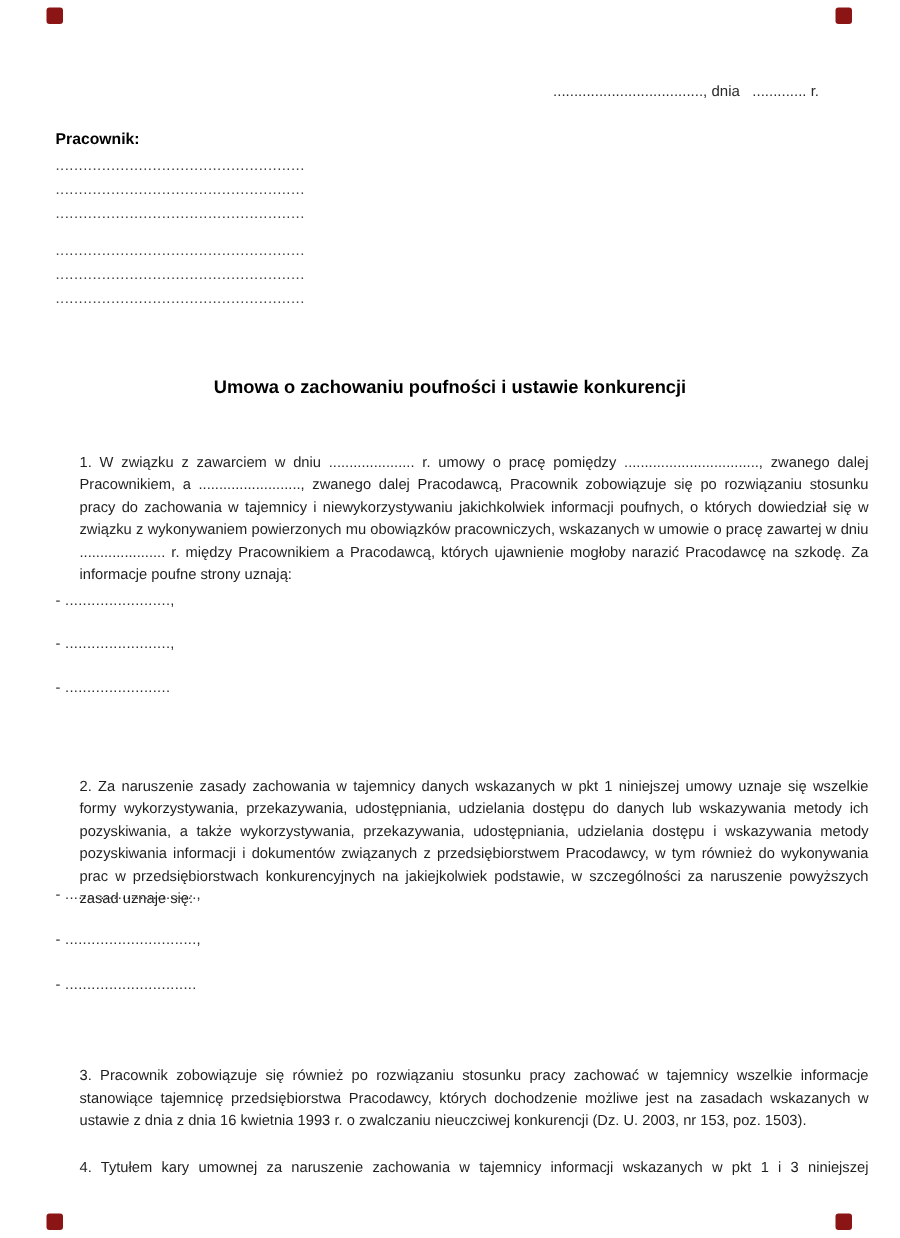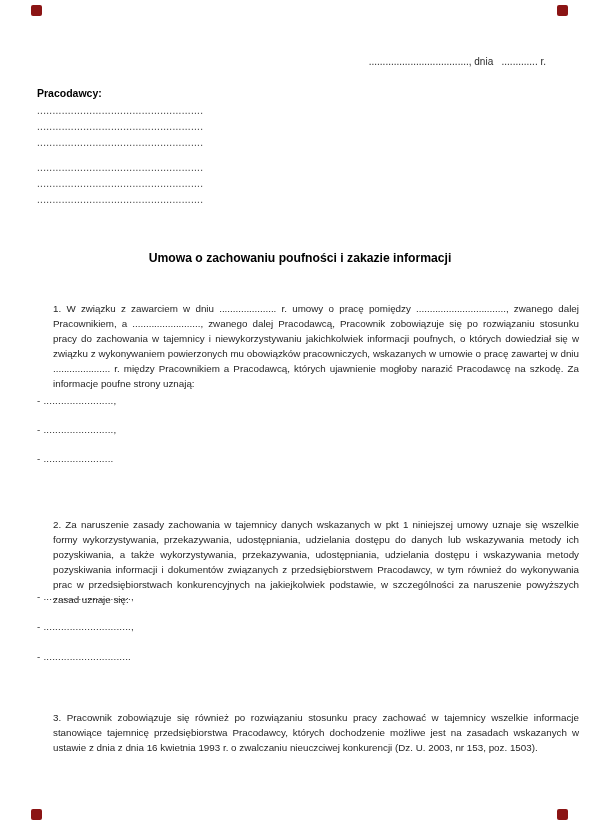--- a/index.html
+++ b/index.html
@@ -97,46 +97,47 @@
 <div class="page">
 
   <div class="corner tl"></div>
   <div class="corner tr"></div>
   <div class="corner bl"></div>
   <div class="corner br"></div>
 
   <div class="date-line">...................................., dnia   ............. r.</div>
 
   <div class="party" id="employer">
-    <div class="plabel">Pracodawcy:</div>
+    <div class="plabel">Pracownik:</div>
     <div class="blank">......................................................</div>
     <div class="blank">......................................................</div>
     <div class="blank">......................................................</div>
   </div>
 
   <div class="party" id="employee">
     <div class="blank">......................................................</div>
     <div class="blank">......................................................</div>
     <div class="blank">......................................................</div>
   </div>
 
-  <div class="doc-title">Umowa o zachowaniu poufności i zakazie informacji</div>
+  <div class="doc-title">Umowa o zachowaniu poufności i ustawie konkurencji</div>
 
   <p class="clause" id="clause1">1. W związku z zawarciem w dniu ..................... r. umowy o pracę pomiędzy ................................., zwanego dalej Pracownikiem, a ........................., zwanego dalej Pracodawcą, Pracownik zobowiązuje się po rozwiązaniu stosunku pracy do zachowania w tajemnicy i niewykorzystywaniu jakichkolwiek informacji poufnych, o których dowiedział się w związku z wykonywaniem powierzonych mu obowiązków pracowniczych, wskazanych w umowie o pracę zawartej w dniu ..................... r. między Pracownikiem a Pracodawcą, których ujawnienie mogłoby narazić Pracodawcę na szkodę. Za informacje poufne strony uznają:</p>
 
   <div class="dashlist" id="list1">
     <div class="dash-line">- ........................,</div>
     <div class="dash-line">- ........................,</div>
     <div class="dash-line">- ........................</div>
   </div>
 
   <p class="clause" id="clause2">2. Za naruszenie zasady zachowania w tajemnicy danych wskazanych w pkt 1 niniejszej umowy uznaje się wszelkie formy wykorzystywania, przekazywania, udostępniania, udzielania dostępu do danych lub wskazywania metody ich pozyskiwania, a także wykorzystywania, przekazywania, udostępniania, udzielania dostępu i wskazywania metody pozyskiwania informacji i dokumentów związanych z przedsiębiorstwem Pracodawcy, w tym również do wykonywania prac w przedsiębiorstwach konkurencyjnych na jakiejkolwiek podstawie, w szczególności za naruszenie powyższych zasad uznaje się:</p>
 
   <div class="dashlist" id="list2">
     <div class="dash-line">- ..............................,</div>
     <div class="dash-line">- ..............................,</div>
     <div class="dash-line">- ..............................</div>
   </div>
 
   <p class="clause" id="clause3">3. Pracownik zobowiązuje się również po rozwiązaniu stosunku pracy zachować w tajemnicy wszelkie informacje stanowiące tajemnicę przedsiębiorstwa Pracodawcy, których dochodzenie możliwe jest na zasadach wskazanych w ustawie z dnia z dnia 16 kwietnia 1993 r. o zwalczaniu nieuczciwej konkurencji (Dz. U. 2003, nr 153, poz. 1503).</p>
 
+  <p class="clause" id="clause4">4. Tytułem kary umownej za naruszenie zachowania w tajemnicy informacji wskazanych w pkt 1 i 3 niniejszej</p>
 
 </div>
 
 </body></html>

